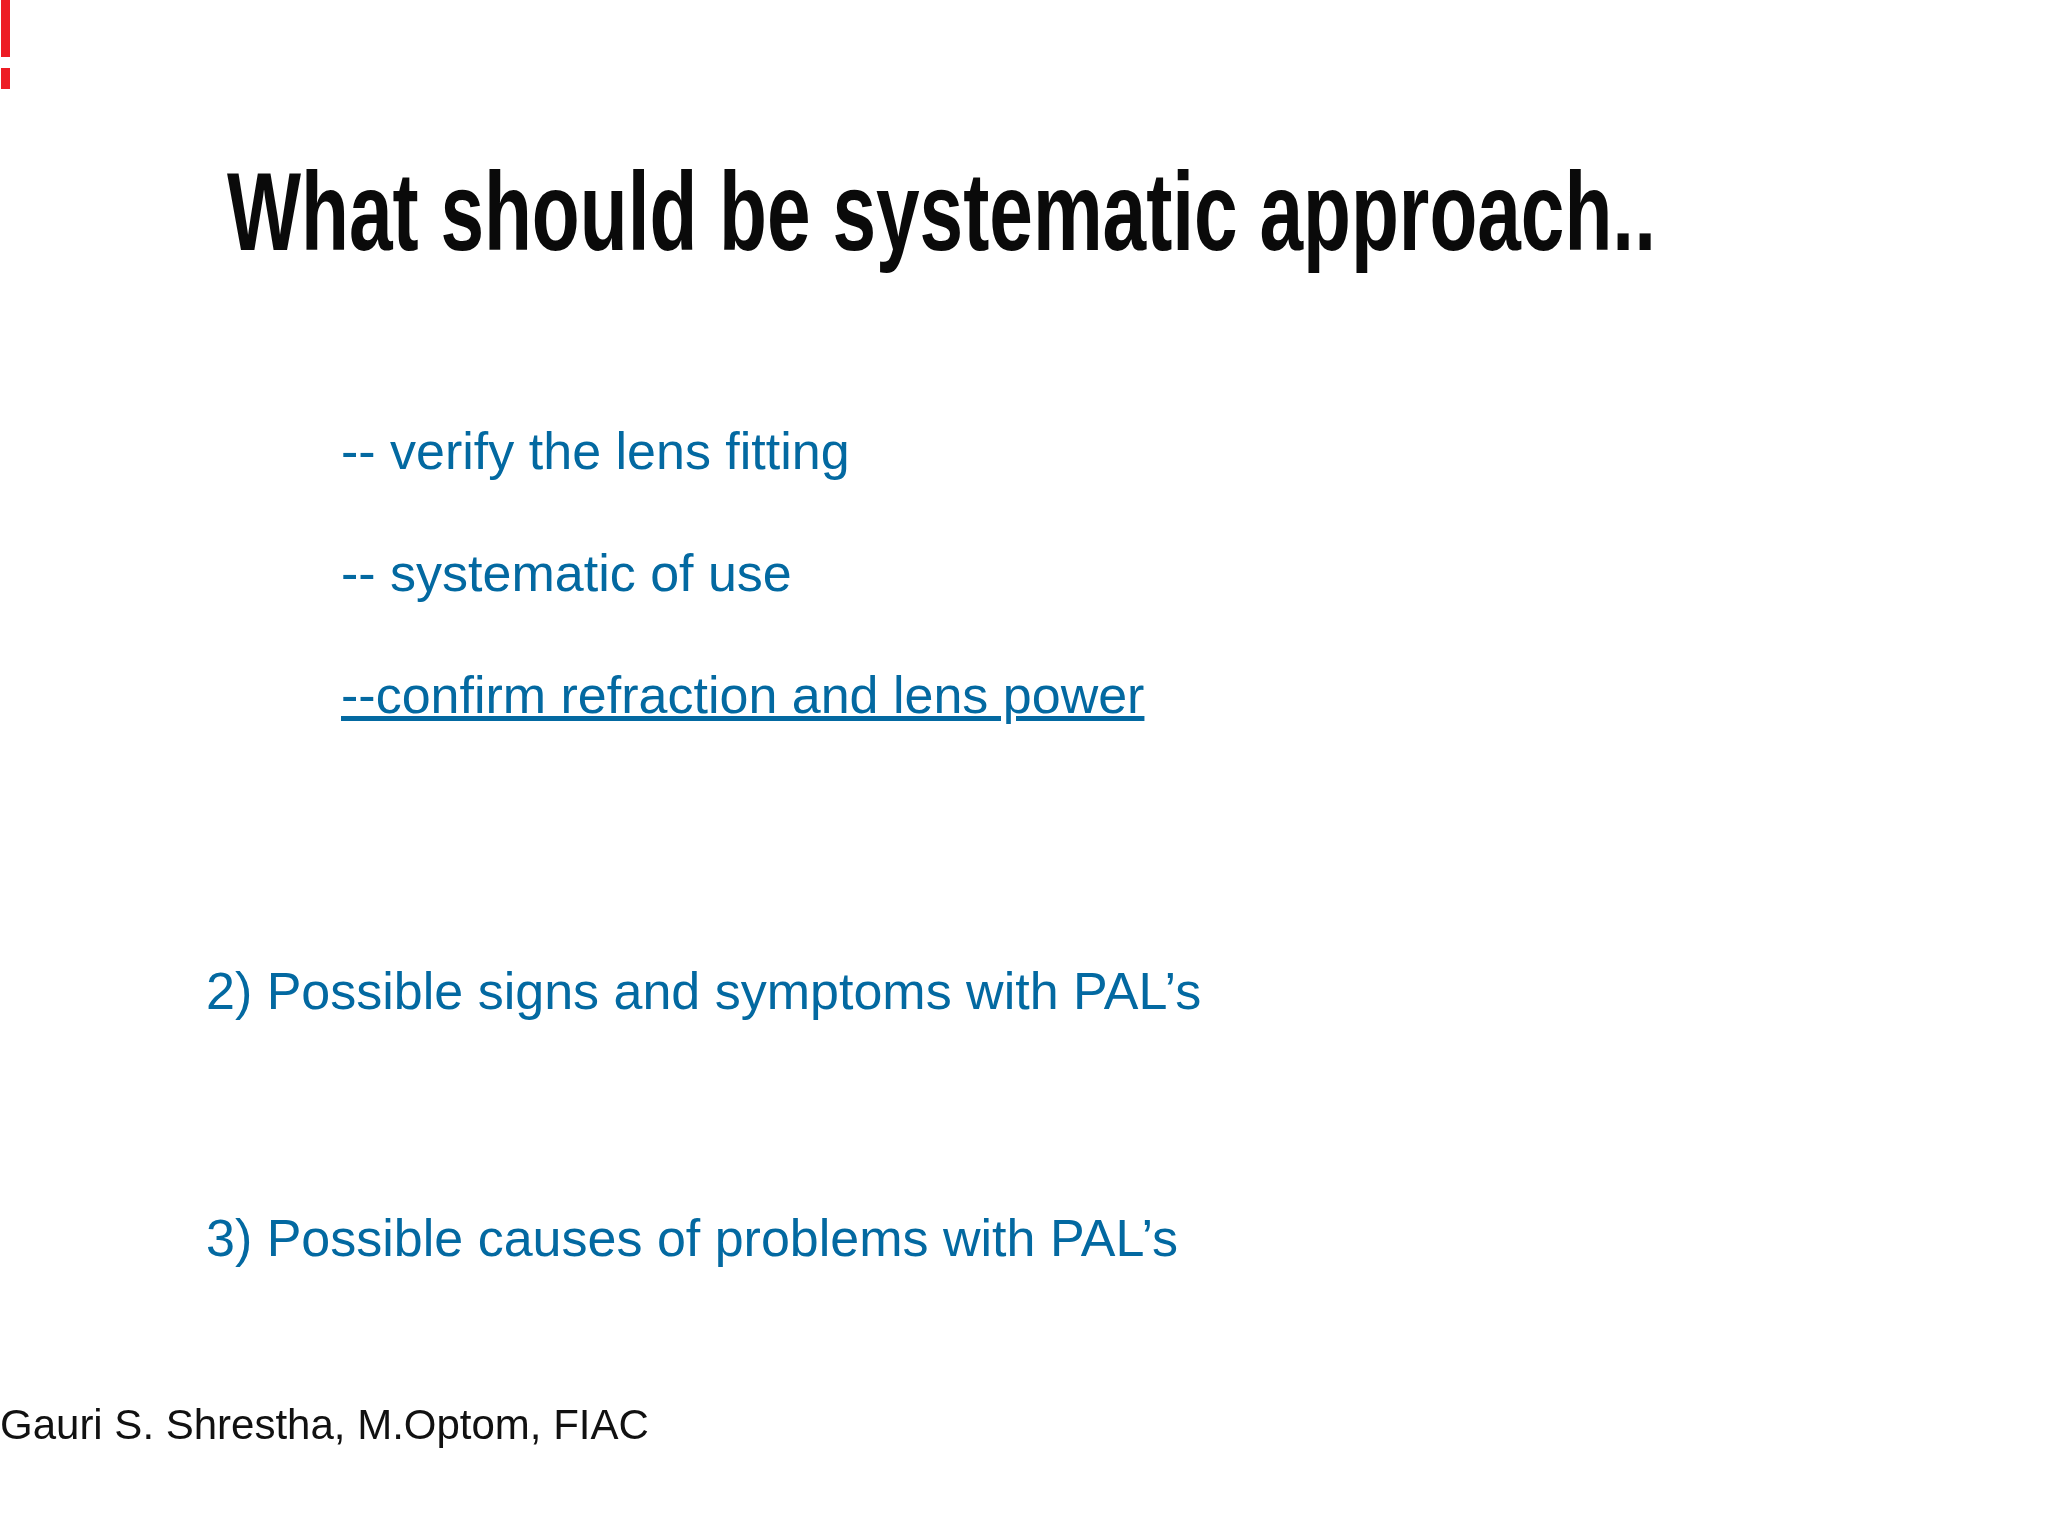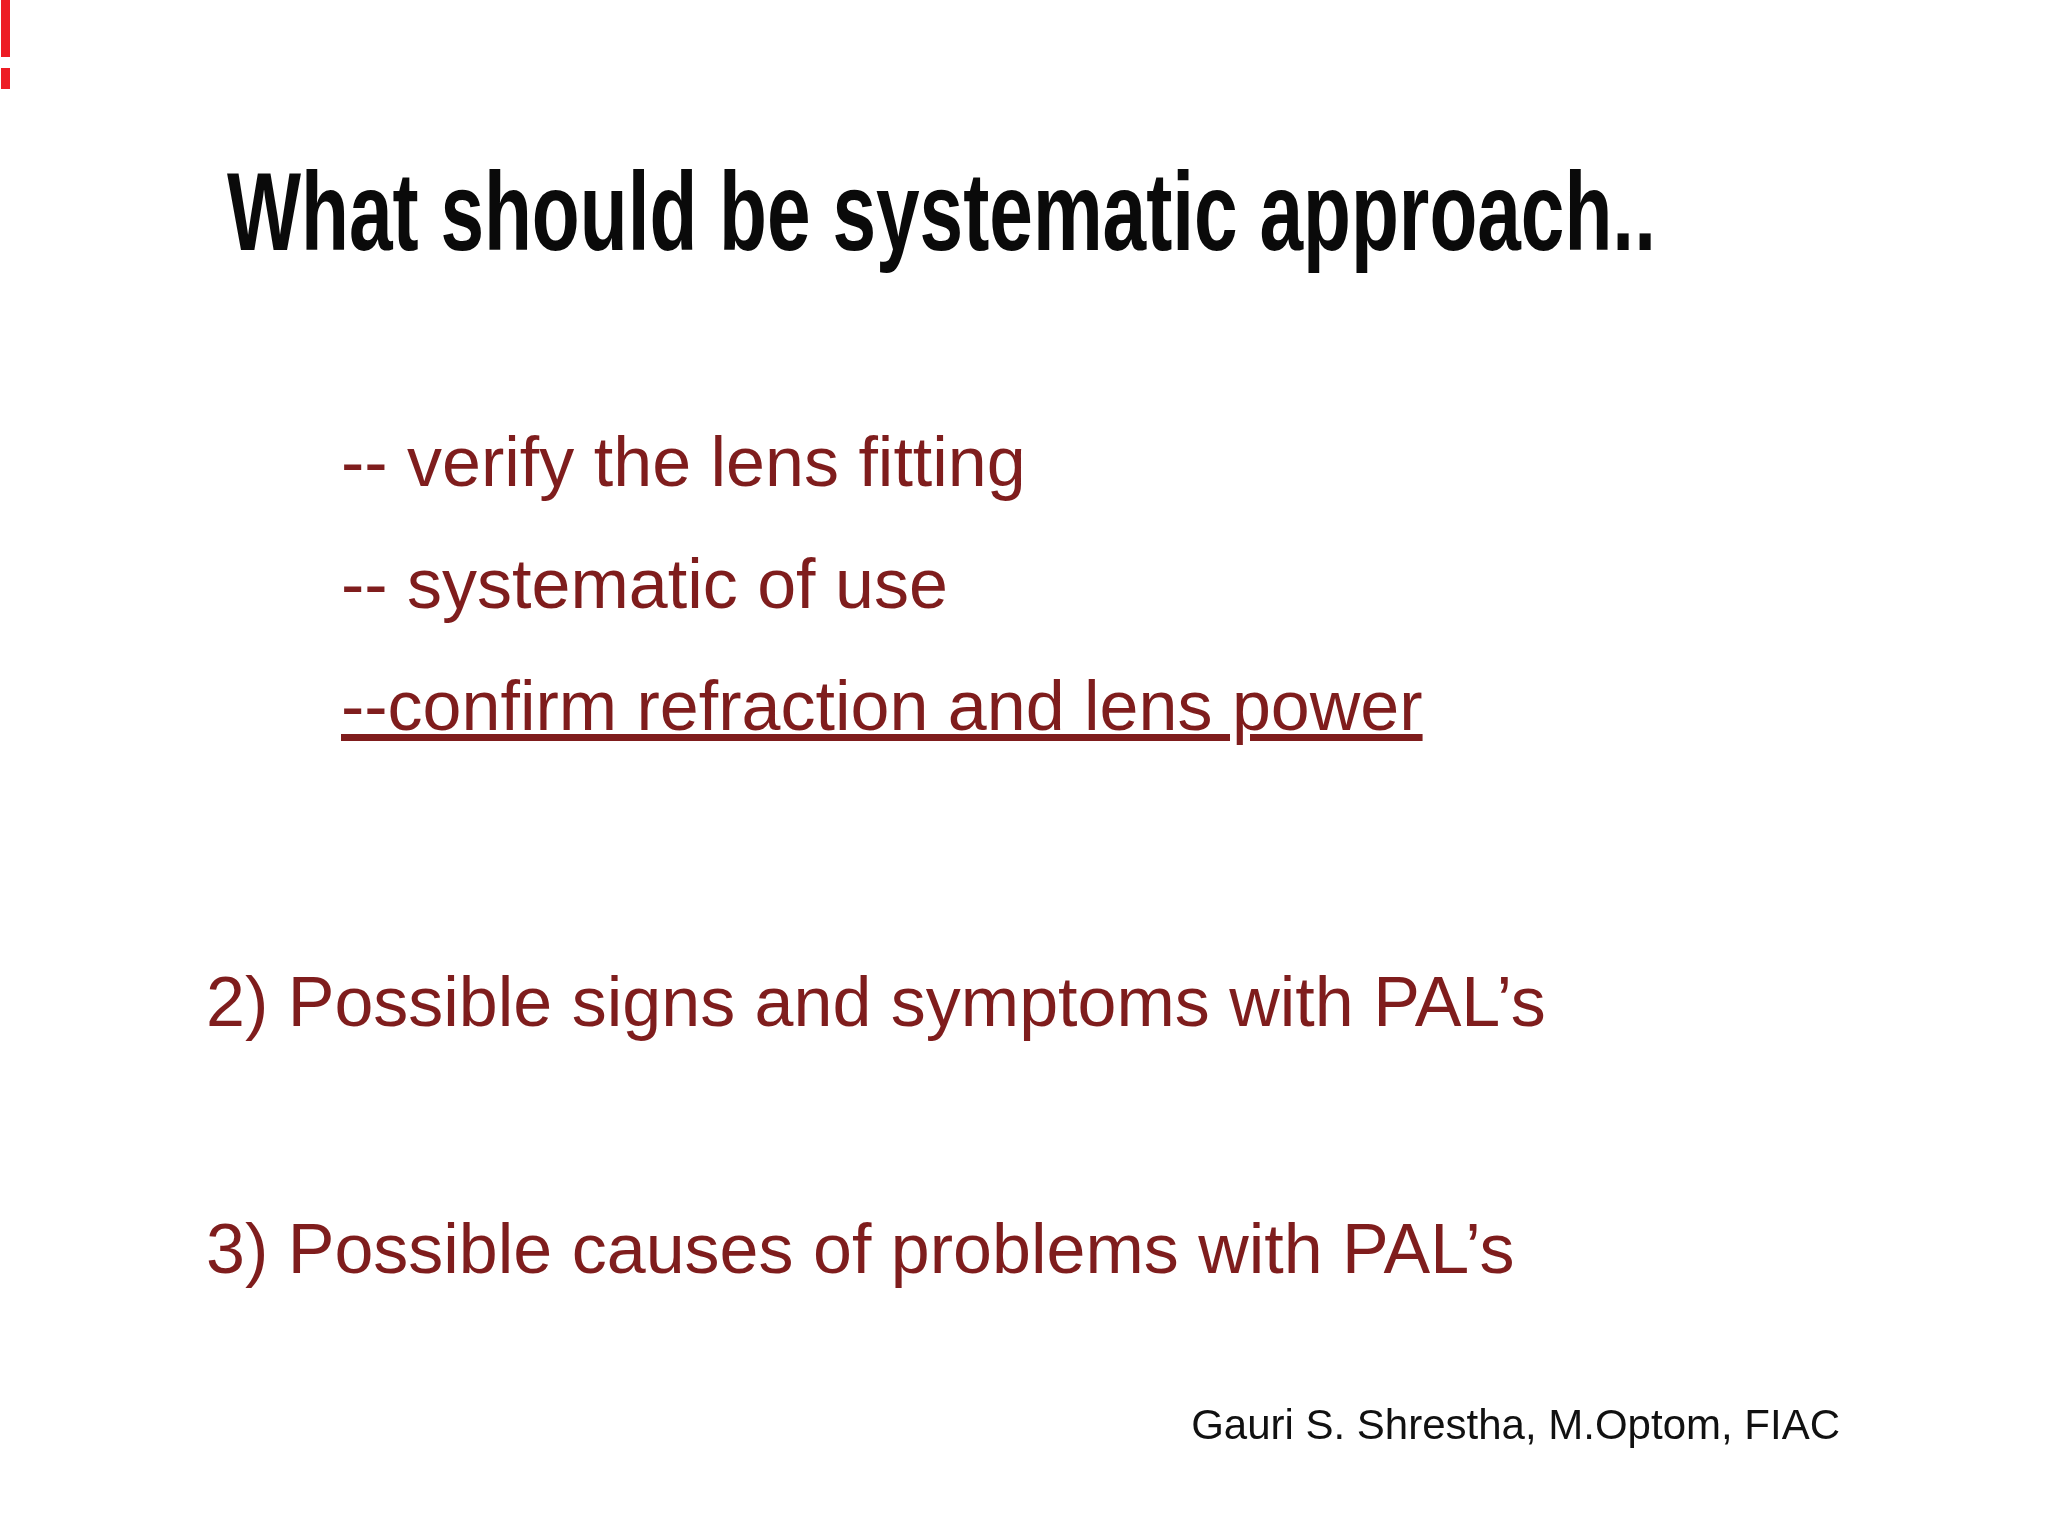--- a/index.html
+++ b/index.html
@@ -38,40 +38,40 @@
   }
   .title .squeeze {
     display: inline-block;
     transform: scaleX(0.70);
     transform-origin: 0 0;
     letter-spacing: 0;
   }
 
   .body-line {
     position: absolute;
-    font-size: 70px;
+    font-size: 52px;
     line-height: 1.15;
     white-space: nowrap;
-    color: #7f1d1d;
+    color: #0369a1;
   }
   .sub { left: 341px; }
   .sub.l1 { top: 422px; }
   .sub.l2 { top: 544px; }
   .sub.l3 { top: 666px; text-decoration: underline; }
 
   .num { left: 206px; margin-top: 32px; }
   .num.n1 { top: 930px; }
   .num.n2 { top: 1177px; }
 
   .footer {
     position: absolute;
-    left: 14px;
+    left: 0;
     right: 0;
     top: 1400px;
-    text-align: right;
+    text-align: left;
     font-size: 42px;
     line-height: 1.2;
     color: #111111;
     white-space: nowrap;
   }
 </style>
 </head>
 <body>
 
 <div class="slide">

